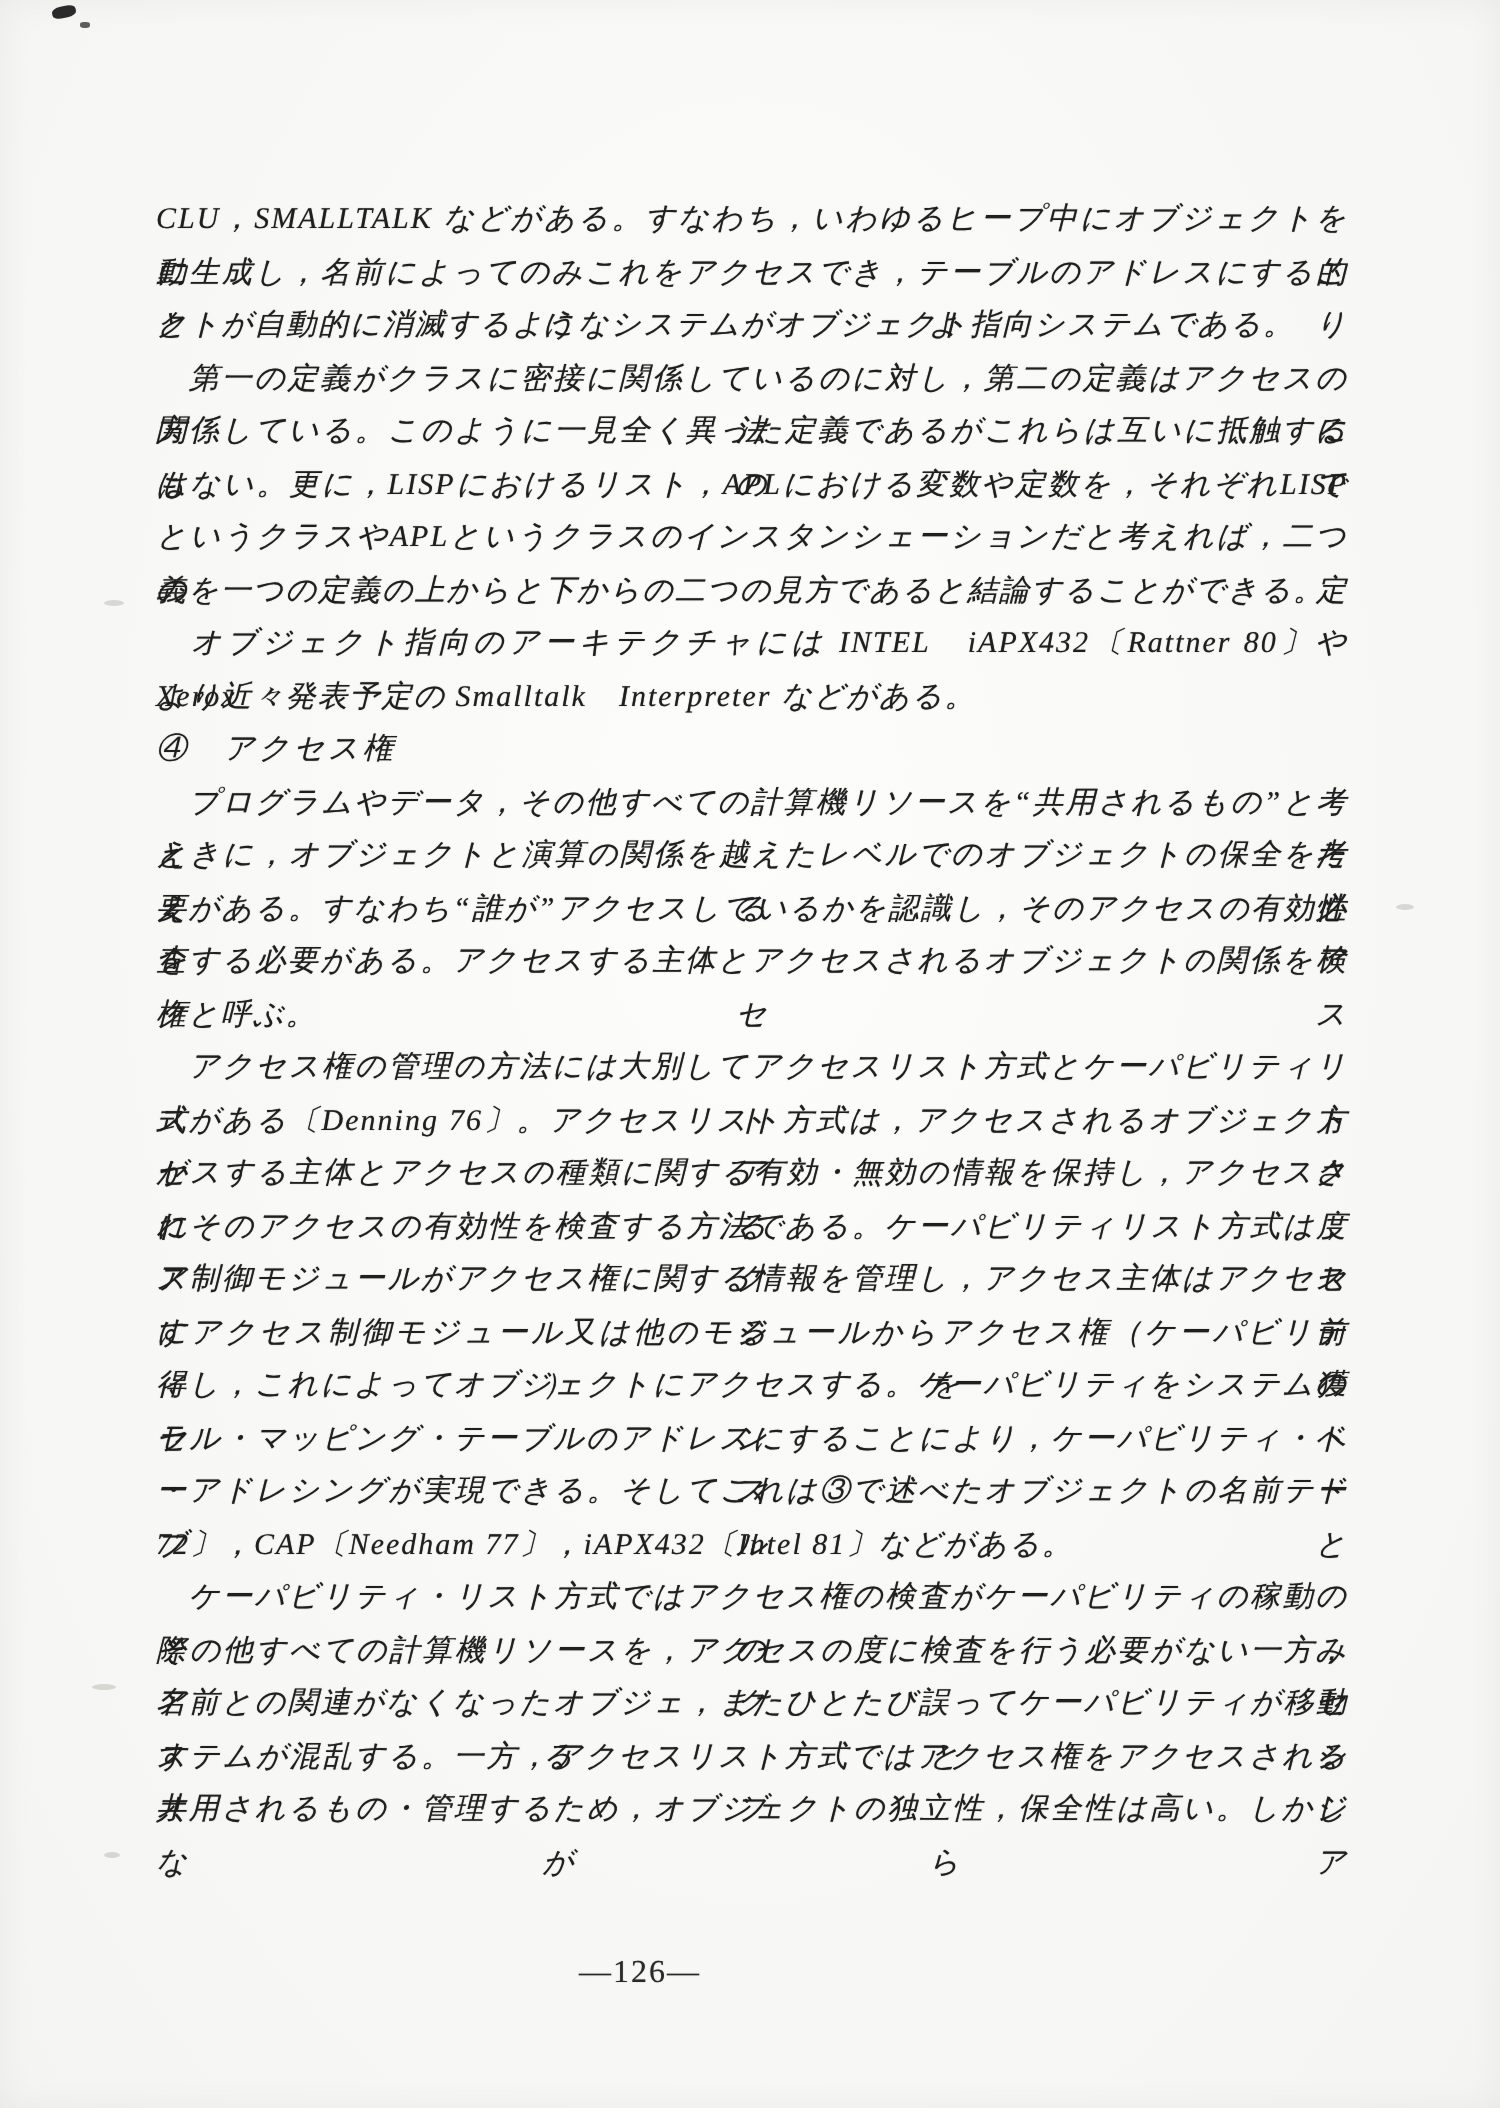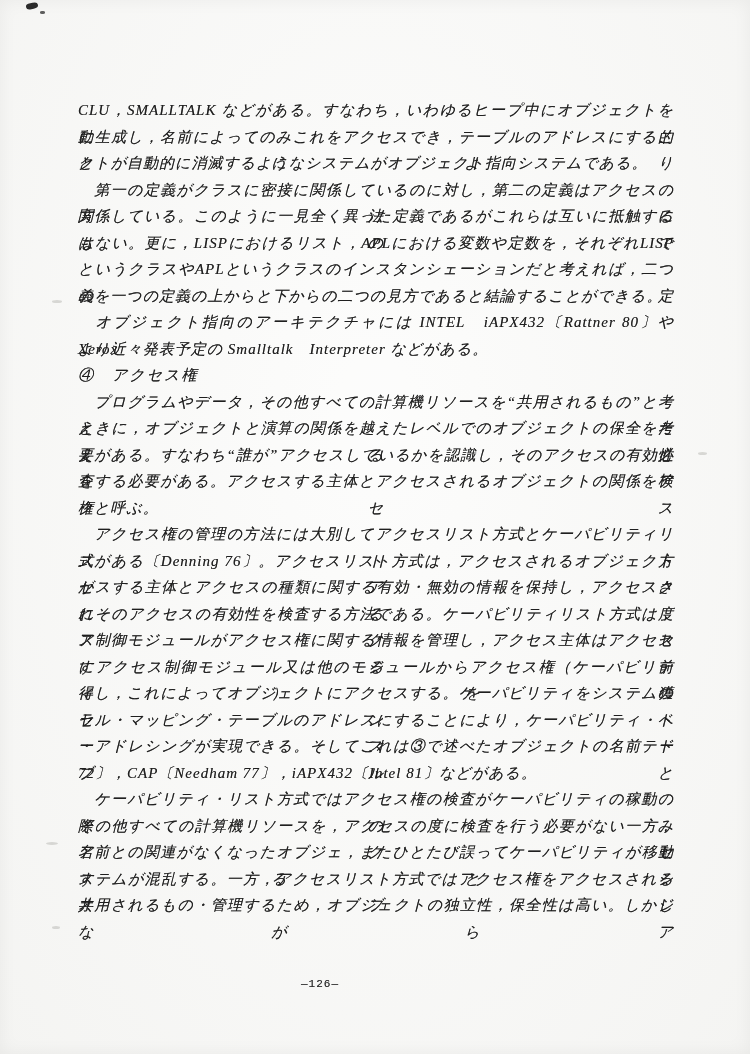--- a/index.html
+++ b/index.html
@@ -44,25 +44,24 @@
   }
   .line.heading {
     letter-spacing: 2px;
   }
   .pagenum {
     position: absolute;
     top: 978px;
     left: 0;
     width: 640px;
     text-align: center;
-    font-size: 11px;
+    font-size: 16px;
     letter-spacing: 1px;
     color: #2a2a2a;
     text-shadow: 0 0 0.5px rgba(20,20,20,0.5);
-    font-family: Liberation Mono, monospace;
   }
   
   .speck {
     position: absolute;
     background: #2b2b2b;
     border-radius: 40%;
   }
   .speck.s1 { left: 26px; top: 3px; width: 12px; height: 6px; transform: rotate(-12deg); }
   .speck.s2 { left: 40px; top: 11px; width: 5px; height: 3px; opacity: .75; }
   .smudge {

